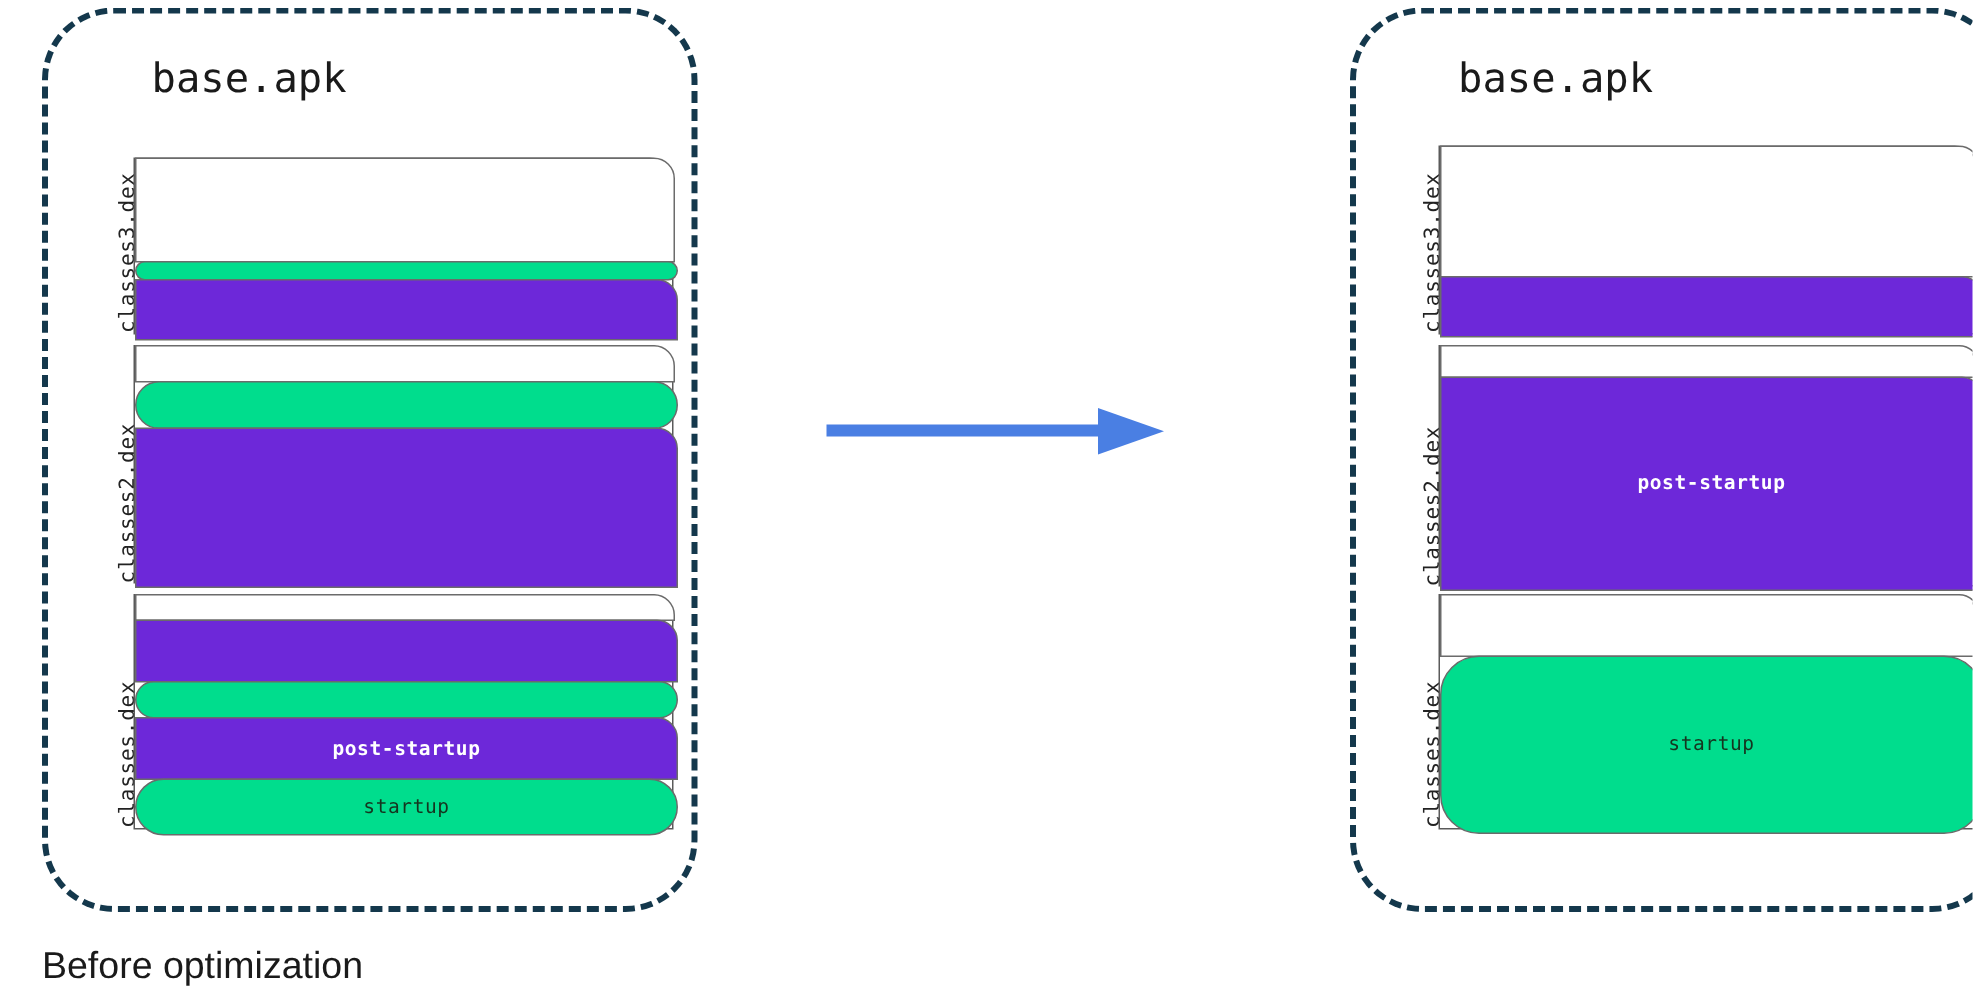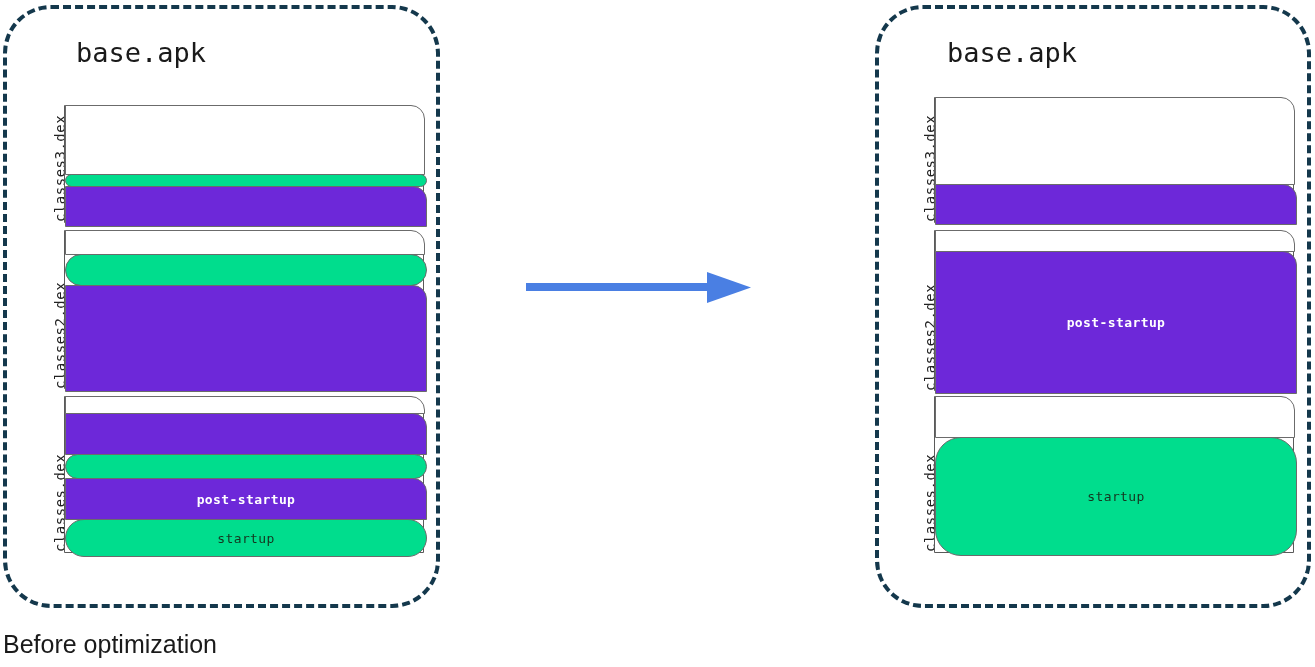--- a/index.html
+++ b/index.html
@@ -13,20 +13,21 @@
     position: relative;
     overflow: hidden;
     font-family: "Liberation Sans", sans-serif;
   }
 
   .stage {
     position: absolute;
     inset: 0;
     width: 1087px;
     height: 667px;
+    margin-left: 25px;
   }
 
   
   .apk-container {
     position: absolute;
     border: 4px dashed #14384c;
     border-radius: 48px;
     box-sizing: border-box;
     background: transparent;
   }

